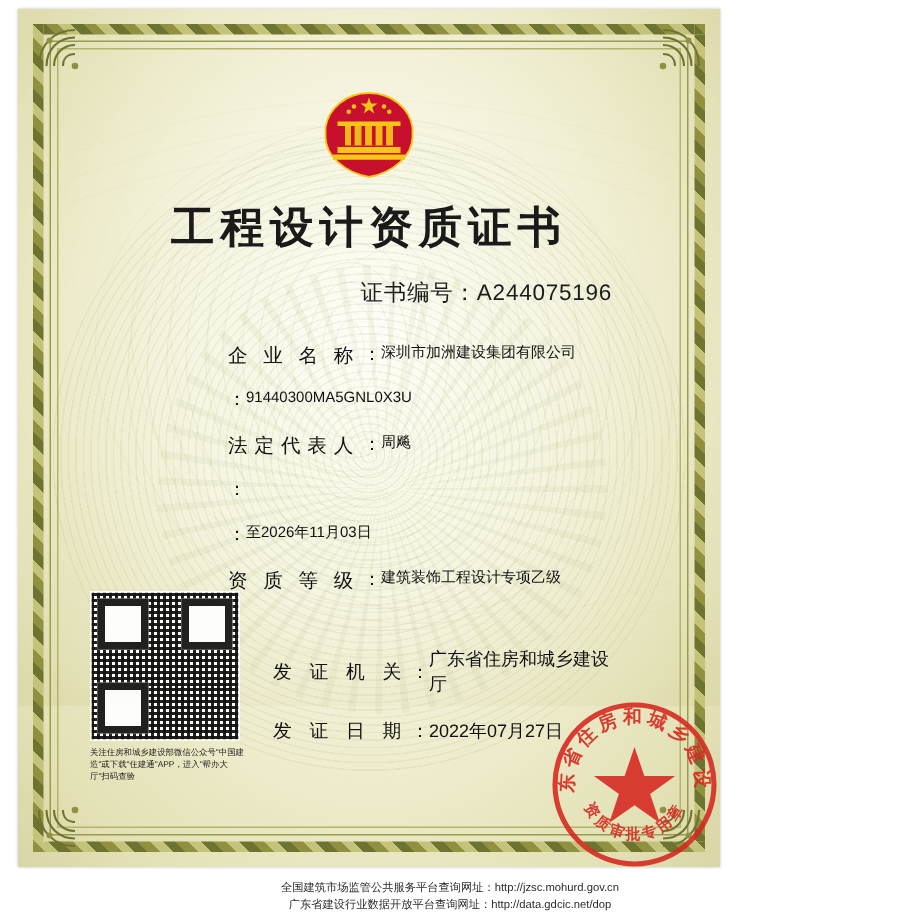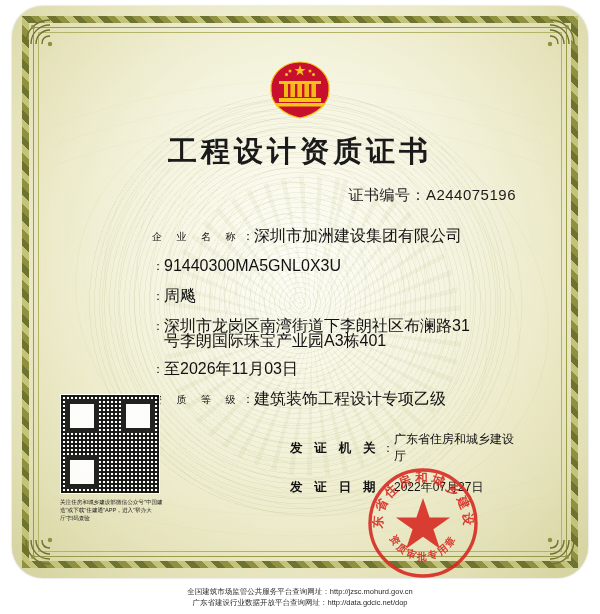--- a/index.html
+++ b/index.html
@@ -19,27 +19,26 @@
     width: 600px;
     height: 614px;
     background: #ffffff;
   }
 
   
   .cert-page {
     position: absolute;
     left: 12px;
     top: 6px;
-    width: 576px;
+    width: 468px;
     height: 572px;
     background:
       radial-gradient(ellipse at 50% 42%, #fdfdf2 0%, #f6f5e2 35%, #eceac8 62%, #e2e0b4 85%, #d8d6a6 100%);
     box-shadow: 0 0 2px rgba(0,0,0,.25);
     overflow: hidden;
-    border-radius: 31px;
   }
 
   
   .guilloche {
     position: absolute;
     inset: 0;
     opacity: .55;
     pointer-events: none;
   }
   .spiral-core {
@@ -152,38 +151,38 @@
     width: 330px;
   }
   .field-row {
     display: flex;
     align-items: flex-start;
     margin-bottom: 13px;
     min-height: 17px;
   }
   .field-label {
     flex: 0 0 84px;
-    font-size: 10px;
+    font-size: 13px;
     color: #111;
     letter-spacing: .5px;
     white-space: nowrap;
     text-align: justify;
     text-align-last: justify;
     padding-right: 6px;
     line-height: 17px;
   }
   .field-sep {
     flex: 0 0 6px;
     font-size: 12px;
     line-height: 17px;
     color: #111;
   }
   .field-value {
     flex: 1 1 auto;
-    font-size: 16px;
+    font-size: 10px;
     color: #111;
     line-height: 15px;
     word-break: break-all;
   }
 
   
   .qr-block {
     position: absolute;
     left: 48px;
     top: 388px;
@@ -242,21 +241,20 @@
     margin-bottom: 14px;
     font-size: 12.5px;
     color: #111;
   }
   .issuer-label {
     flex: 0 0 86px;
     letter-spacing: .5px;
     text-align: justify;
     text-align-last: justify;
     padding-right: 6px;
-    font-weight: bold;
   }
   .issuer-value {
     flex: 1 1 auto;
     font-size: 12px;
   }
 
   
   .seal {
     position: absolute;
     left: 352px;
@@ -427,27 +425,27 @@
         <span class="field-sep">：</span>
         <span class="field-value">深圳市加洲建设集团有限公司</span>
       </div>
 
       <div class="field-row">
         <span class="field-sep">：</span>
         <span class="field-value">91440300MA5GNL0X3U</span>
       </div>
 
       <div class="field-row">
+        <span class="field-label">法定代表人</span>
         <span class="field-sep">：</span>
         <span class="field-value">周飚</span>
       </div>
 
       <div class="field-row">
         <span class="field-sep">：</span>
-        <span class="field-value">深圳市龙岗区南湾街道下李朗社区布澜路31号李朗国际珠宝产业园A3栋401</span>
       </div>
 
       <div class="field-row">
         <span class="field-sep">：</span>
         <span class="field-value">至2026年11月03日</span>
       </div>
 
       <div class="field-row">
         <span class="field-label">资质等级</span>
         <span class="field-sep">：</span>

